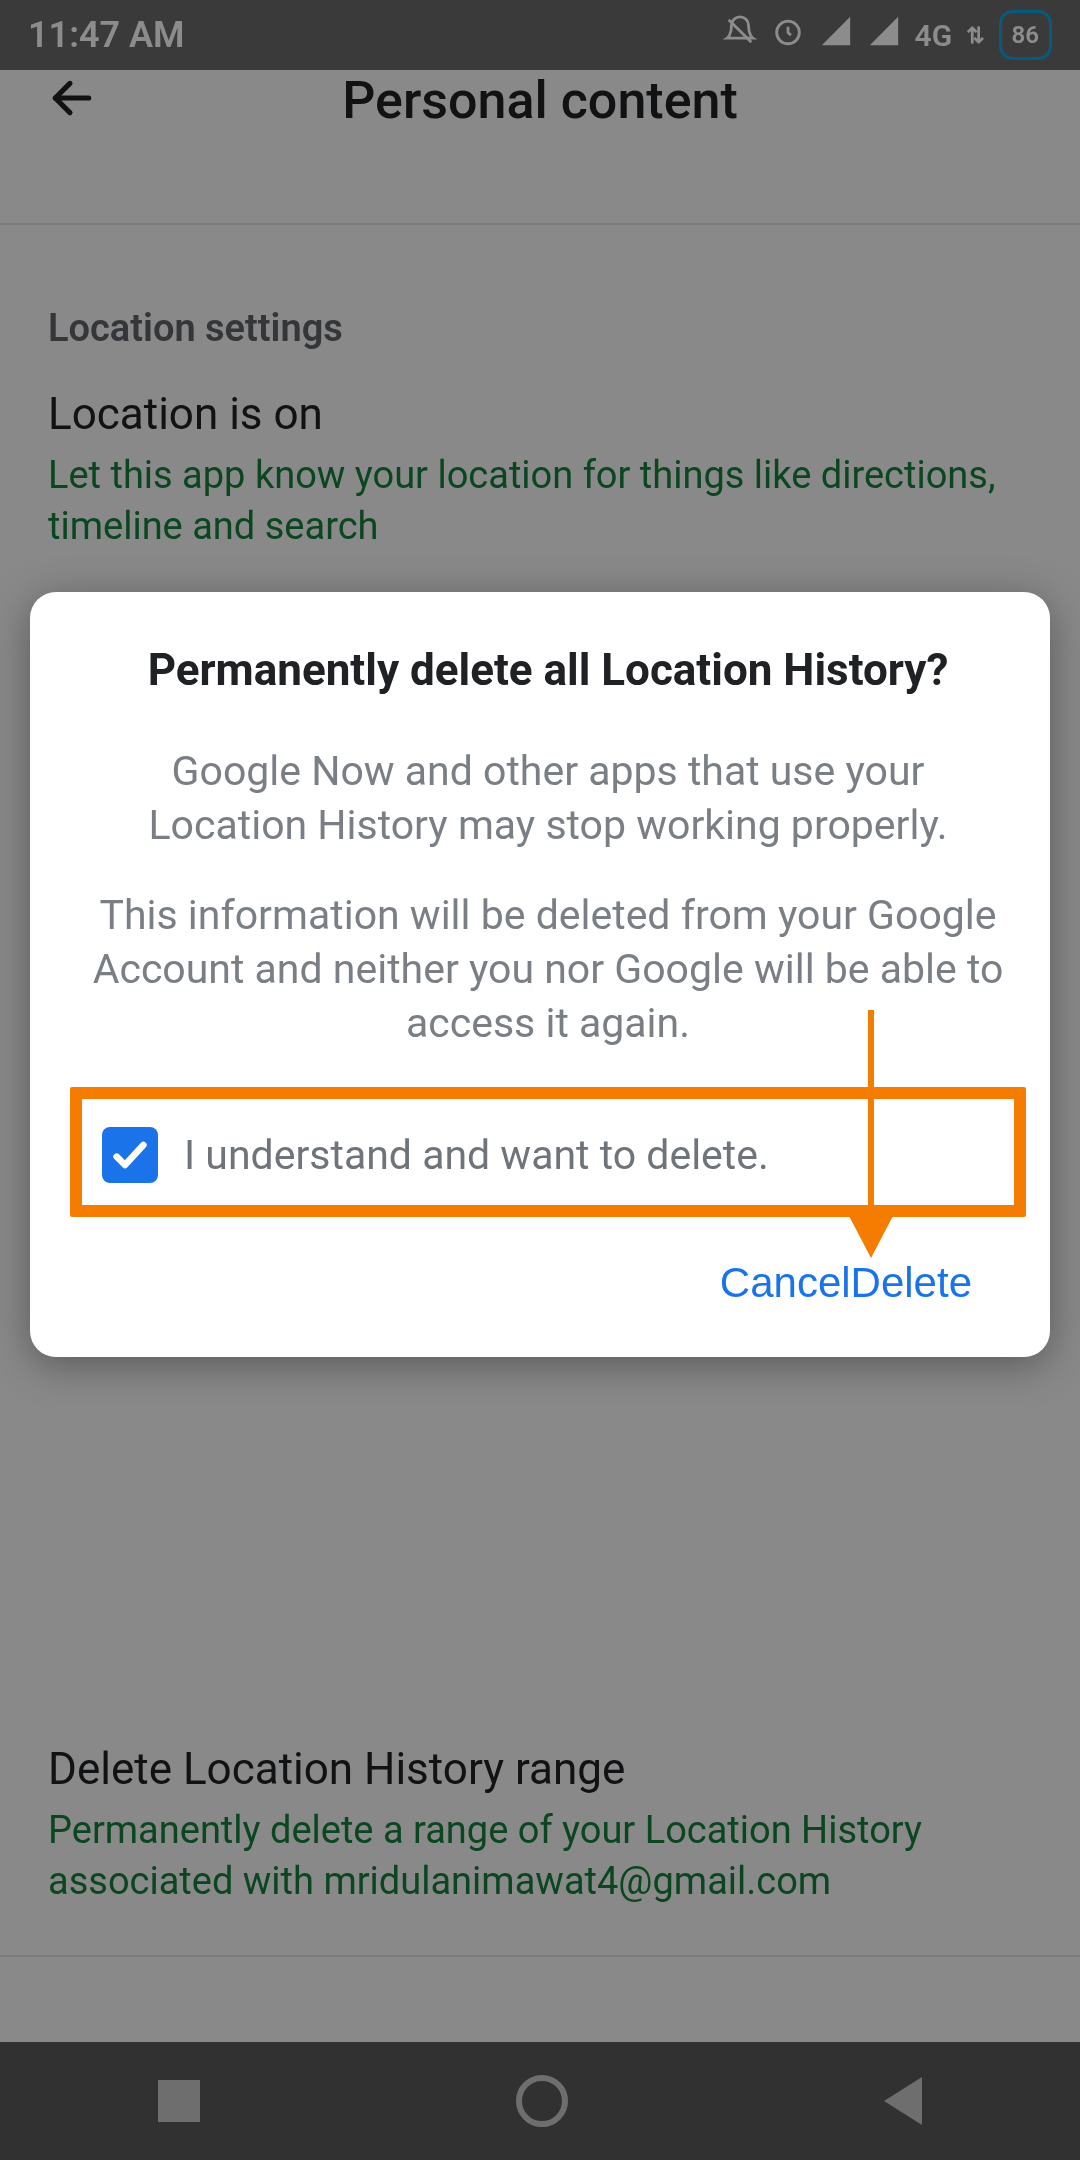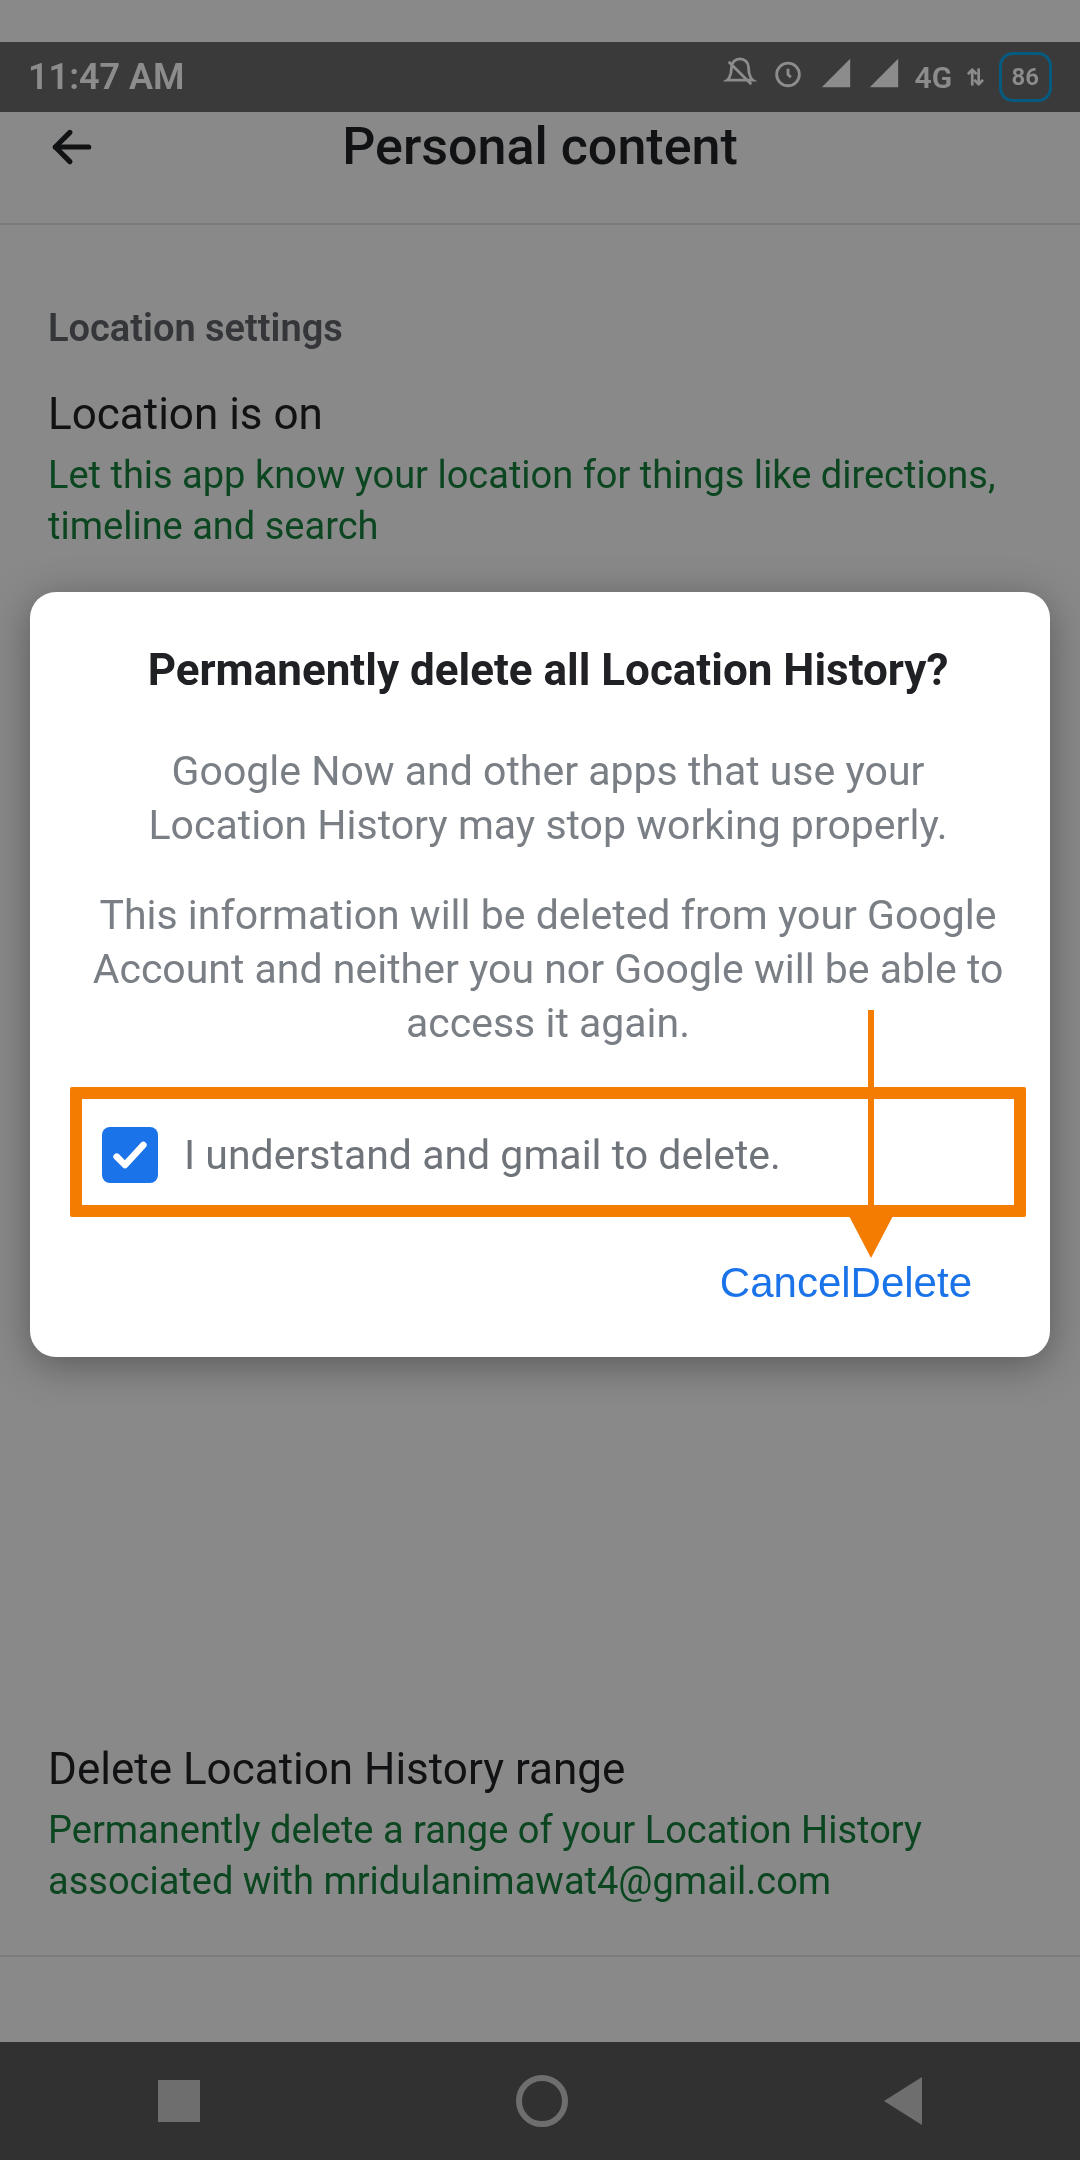--- a/index.html
+++ b/index.html
@@ -1,22 +1,22 @@
 <!DOCTYPE html>
 <html><head>
 <meta charset="utf-8">
 <style>
   * { box-sizing: border-box; margin: 0; padding: 0; }
   html, body { width: 1080px; height: 2160px; overflow: hidden; font-family: Roboto, "Helvetica Neue", Arial, sans-serif; background:#fafafa; }
   
-  .statusbar { position:absolute; top:0; left:0; right:0; height:70px; background:#6a6a6a; display:flex; align-items:center; justify-content:space-between; padding:0 28px; color:#fff; font-size:36px; font-weight:600; z-index:10;margin-top:42px; }
+  .statusbar { position:absolute; top:0; left:0; right:0; height:70px; background:#6a6a6a; display:flex; align-items:center; justify-content:space-between; padding:0 28px; color:#fff; font-size:36px; font-weight:600; z-index:10; }
   .statusbar .right { display:flex; align-items:center; gap:14px; }
   .statusbar .batt { border:3px solid #0ea5e9; border-radius:14px; padding:8px 10px; font-size:24px; line-height:28px; }
   
-  .appheader { position:absolute; top:70px; left:0; right:0; height:155px; background:#fafafa; display:flex; align-items:center; padding:0 44px; border-bottom:2px solid #e0e0e0; }
+  .appheader { position:absolute; top:70px; left:0; right:0; height:155px; background:#fafafa; display:flex; align-items:flex-start; padding:0 44px; border-bottom:2px solid #e0e0e0; }
   .appheader .back { width:56px; height:56px; display:flex; align-items:center; justify-content:center; }
   .appheader .title { flex:1; text-align:center; font-size:52px; font-weight:500; color:#202124; margin-right:56px; }
   
   .content { position:absolute; top:225px; left:0; right:0; bottom:118px; background:#fafafa; overflow:hidden; }
   .section-h { font-size:38px; color:#5f6368; font-weight:600; padding:81px 48px 0 48px; }
   .item { padding:38px 48px 0 48px; }
   .item .it-title { font-size:44px; color:#202124; font-weight:400; margin-bottom:10px; }
   .item .it-sub { font-size:38px; color:#15803d; line-height:1.35; }
   .divider { height:2px; background:#e0e0e0; margin-top:48px; }
   .toggle-row { position:relative; }
@@ -114,21 +114,21 @@
     <p>Google Now and other apps that use your Location History may stop working properly.</p>
     <p>This information will be deleted from your Google Account and neither you nor Google will be able to access it again.</p>
   </div>
   <div class="highlight-box">
     <div class="check-row">
       <div class="checkbox">
         <svg viewBox="0 0 24 24" fill="none" stroke="#fff" stroke-width="4" stroke-linecap="round" stroke-linejoin="round">
             <polyline points="4 13 9 18 20 6"></polyline>
           </svg>
       </div>
-      <div class="check-label">I understand and gmail to delete.</div>
+      <div class="check-label">I understand and want to delete.</div>
     </div>
   </div>
   <div class="d-actions">
     <button class="d-btn">Cancel</button>
     <button class="d-btn">Delete</button>
   </div>
 </div>
 
 <div class="anno-arrow">
   <div class="shaft"></div>

